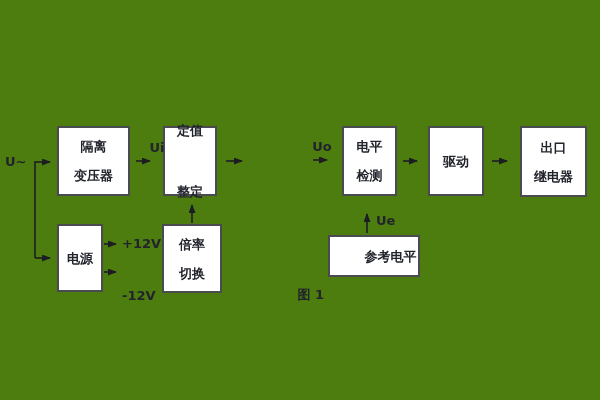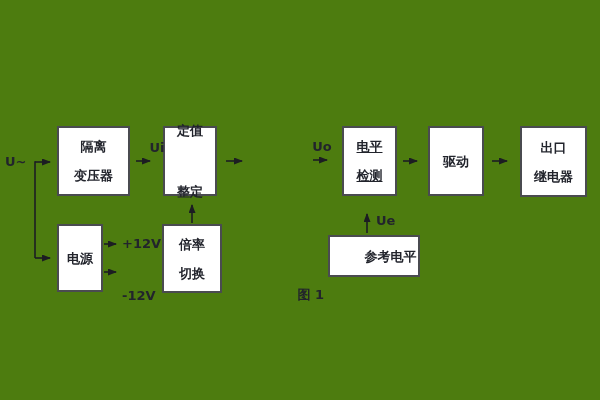--- a/index.html
+++ b/index.html
@@ -92,21 +92,21 @@
     <span>隔离</span>
     <span>变压器</span>
   </div>
 
   <div class="box" style="left:163px; top:126px; width:54px; height:70px;gap:32px;">
     <span>定值</span>
     <span>整定</span>
   </div>
 
 
-  <div class="box" style="left:342px; top:126px; width:55px; height:70px;text-decoration:underline;">
+  <div class="box" style="left:342px; top:126px; width:55px; height:70px;">
     <span>电平</span>
     <span>检测</span>
   </div>
 
   <div class="box" style="left:428px; top:126px; width:56px; height:70px;">
     <span>驱动</span>
   </div>
 
   <div class="box" style="left:520px; top:126px; width:67px; height:71px;">
     <span>出口</span>

